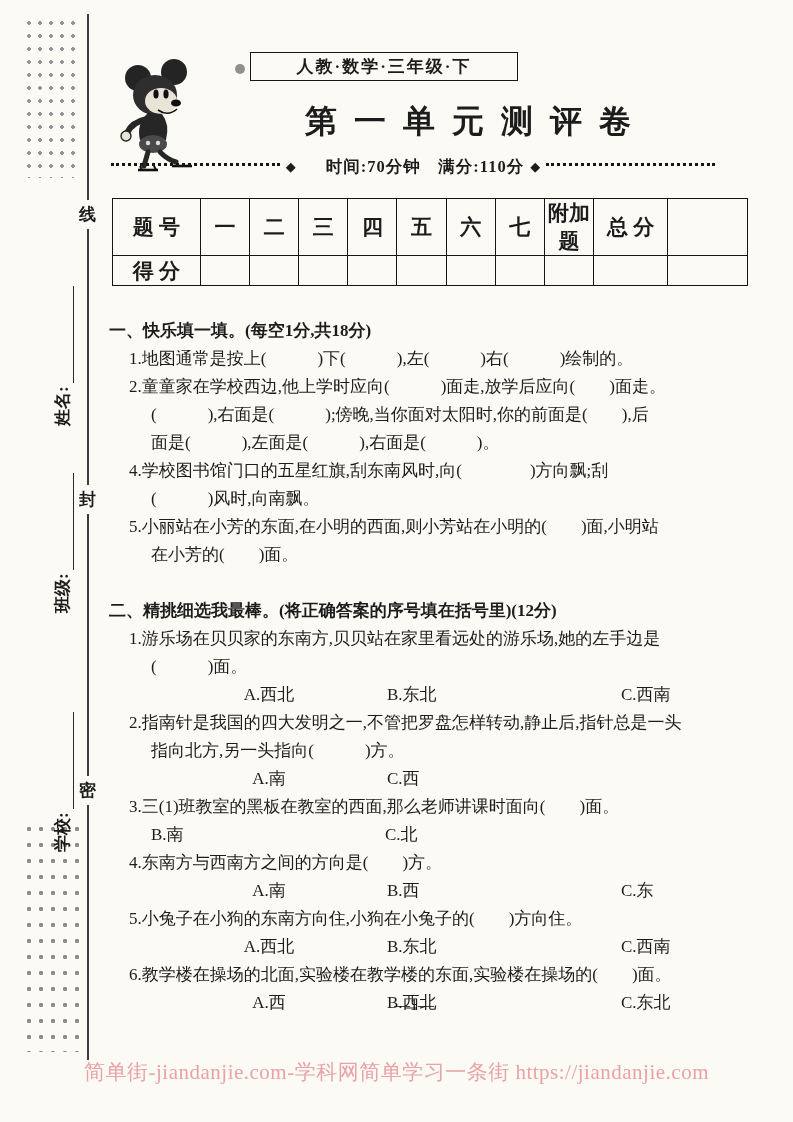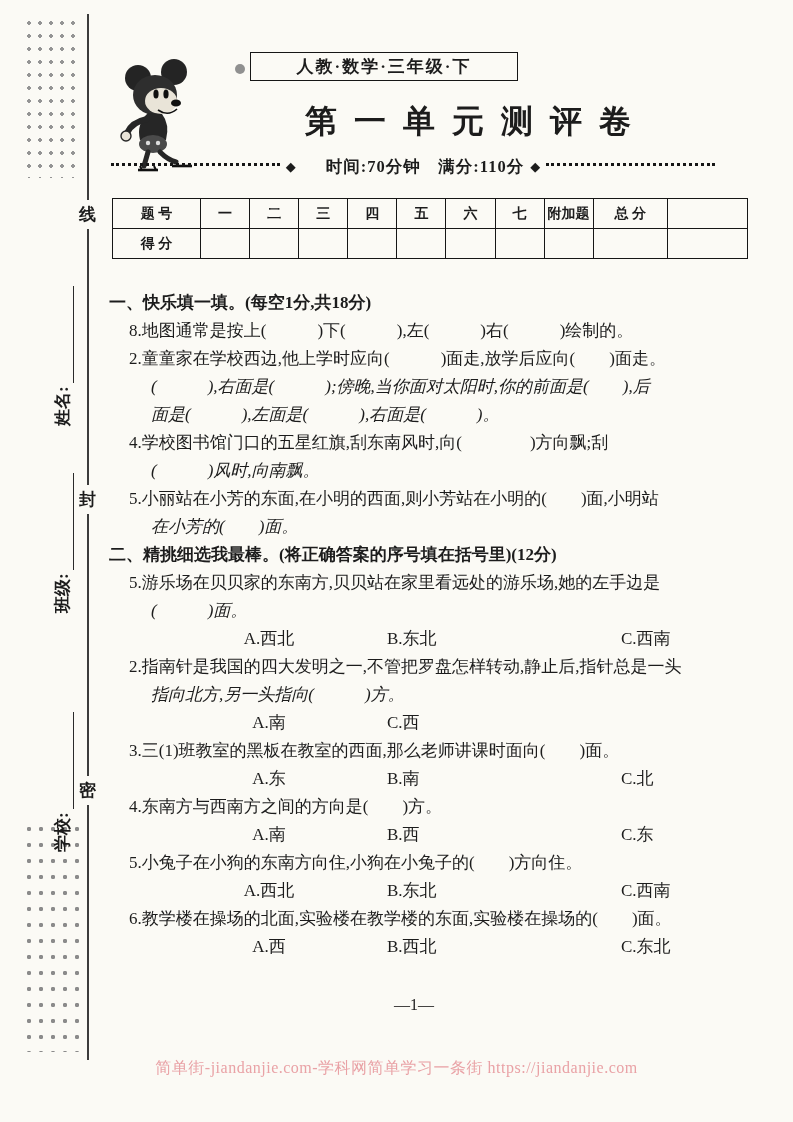--- a/index.html
+++ b/index.html
@@ -35,31 +35,31 @@
     font-size:17px; font-weight:bold; letter-spacing:2px; }
   .mickey { position:absolute; left:4px; top:58px; }
   .title { position:absolute; left:130px; top:92px; width:460px; text-align:center;
     font-size:32px; font-weight:bold; letter-spacing:17px; text-indent:17px; white-space:nowrap;margin-top:8px; }
   .meta-line { position:absolute; left:3px; top:156px; width:604px; display:flex;
     align-items:center; font-weight:bold; font-size:16.5px; }
   .dotline { flex:1; height:0; border-bottom:3.5px dotted #161616; margin-bottom:5px; }
   .diamond { padding:0 6px; font-size:13px; }
   .meta-text { letter-spacing:1px;padding-left:24px; }
   .score-table { position:absolute; left:4px; top:198px; border-collapse:collapse;
-    font-size:14px; font-weight:bold; table-layout:fixed; }
+    font-size:21px; font-weight:bold; table-layout:fixed; }
   .score-table td { border:1.7px solid #161616; height:30px; text-align:center; vertical-align:middle; }
   .content { position:absolute; left:1px; top:289px; width:640px; font-size:17px; line-height:28px; }
-  .sec-title { font-weight:bold; white-space:nowrap; }
+  .sec-title { font-weight:bold; white-space:nowrap;margin-top:28px; }
   .q-line { padding-left:20px; white-space:nowrap; }
-  .q-cont { padding-left:42px;font-style:italic; }
+  .q-cont { padding-left:42px; }
   .options { display:flex; padding-left:42px; white-space:nowrap; }
   .opt-a { width:236px;text-align:center; } .opt-b { width:234px; } .opt-c { flex:1; }
   .page-num { position:absolute; left:0; top:996px; width:612px; text-align:center; font-size:16px; }
   .footer { position:absolute; left:0; top:1058px; width:100%; text-align:center;
-    color:#e9a2a6; font-size:16px; letter-spacing:0.5px; }
+    color:#e9a2a6; font-size:21px; letter-spacing:0.5px; }
 </style>
 </head>
 <body>
 
 <div class="page">
 
   <div class="dots dots-top"></div>
   <div class="dots dots-bottom"></div>
   <div class="seal-line"></div>
 
@@ -161,60 +161,59 @@
         <td></td>
         <td></td>
       </tr>
     </tbody>
       </table>
 
     <div class="content">
 
       <div class="sec-title">一、快乐填一填。(每空1分,共18分)</div>
       <div class="question">
-        <div class="q-line">8.地图通常是按上(　　　)下(　　　),左(　　　)右(　　　)绘制的。</div>
+        <div class="q-line">1.地图通常是按上(　　　)下(　　　),左(　　　)右(　　　)绘制的。</div>
       </div>
       <div class="question">
         <div class="q-line">2.童童家在学校西边,他上学时应向(　　　)面走,放学后应向(　　)面走。</div>
       </div>
       <div class="question">
         <div class="q-line q-cont">(　　　),右面是(　　　);傍晚,当你面对太阳时,你的前面是(　　),后</div>
         <div class="q-line q-cont">面是(　　　),左面是(　　　),右面是(　　　)。</div>
       </div>
       <div class="question">
         <div class="q-line">4.学校图书馆门口的五星红旗,刮东南风时,向(　　　　)方向飘;刮</div>
         <div class="q-line q-cont">(　　　)风时,向南飘。</div>
       </div>
       <div class="question">
         <div class="q-line">5.小丽站在小芳的东面,在小明的西面,则小芳站在小明的(　　)面,小明站</div>
         <div class="q-line q-cont">在小芳的(　　)面。</div>
       </div>
 
       <div class="sec-title">二、精挑细选我最棒。(将正确答案的序号填在括号里)(12分)</div>
       <div class="question">
-        <div class="q-line">5.游乐场在贝贝家的东南方,贝贝站在家里看远处的游乐场,她的左手边是</div>
+        <div class="q-line">1.游乐场在贝贝家的东南方,贝贝站在家里看远处的游乐场,她的左手边是</div>
         <div class="q-line q-cont">(　　　)面。</div>
         <div class="options">
           <span class="opt-a">A.西北</span>
           <span class="opt-b">B.东北</span>
           <span class="opt-c">C.西南</span>
         </div>
       </div>
       <div class="question">
         <div class="q-line">2.指南针是我国的四大发明之一,不管把罗盘怎样转动,静止后,指针总是一头</div>
         <div class="q-line q-cont">指向北方,另一头指向(　　　)方。</div>
         <div class="options">
           <span class="opt-a">A.南</span>
           <span class="opt-c">C.西</span>
         </div>
       </div>
       <div class="question">
         <div class="q-line">3.三(1)班教室的黑板在教室的西面,那么老师讲课时面向(　　)面。</div>
         <div class="options">
-          <span class="opt-a">A.东</span>
           <span class="opt-b">B.南</span>
           <span class="opt-c">C.北</span>
         </div>
       </div>
       <div class="question">
         <div class="q-line">4.东南方与西南方之间的方向是(　　)方。</div>
         <div class="options">
           <span class="opt-a">A.南</span>
           <span class="opt-b">B.西</span>
           <span class="opt-c">C.东</span>

